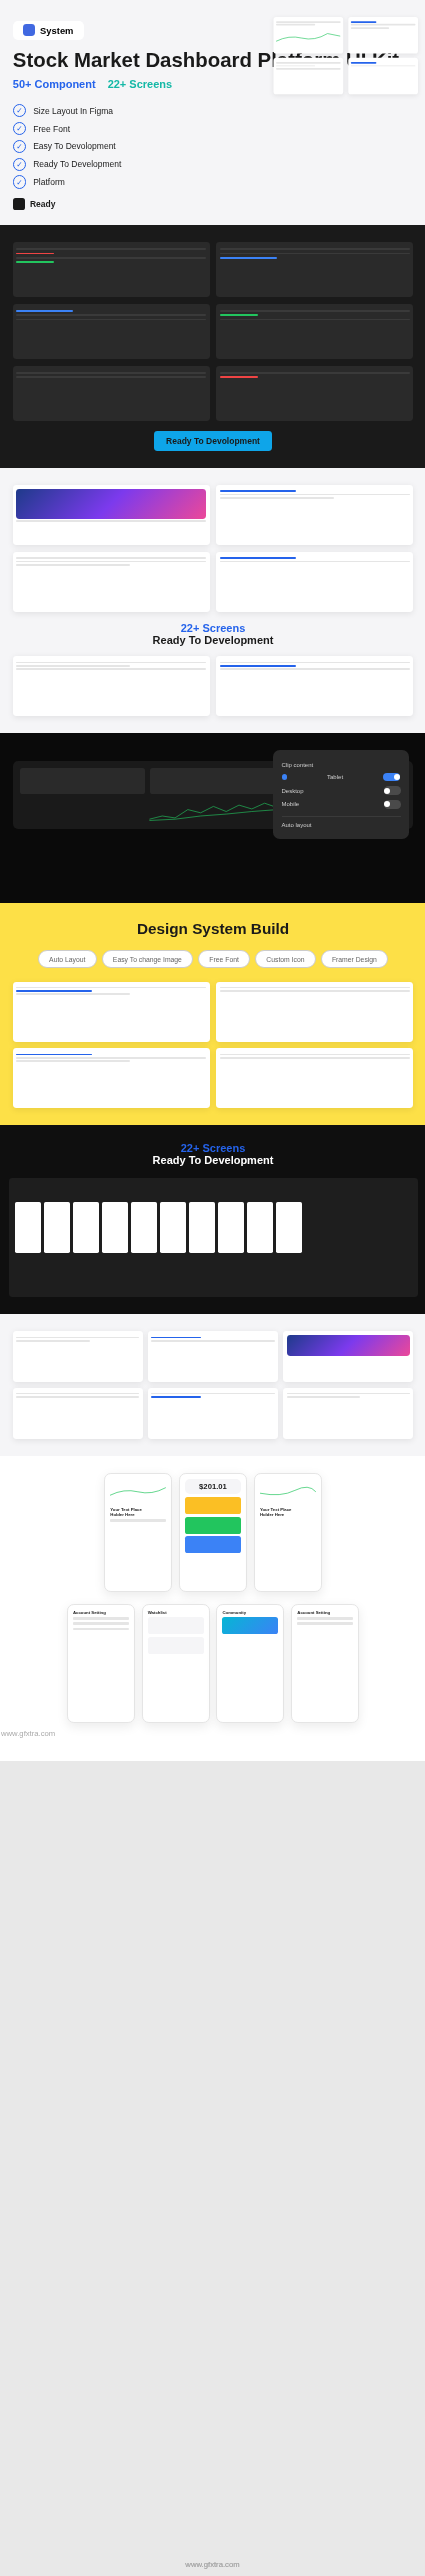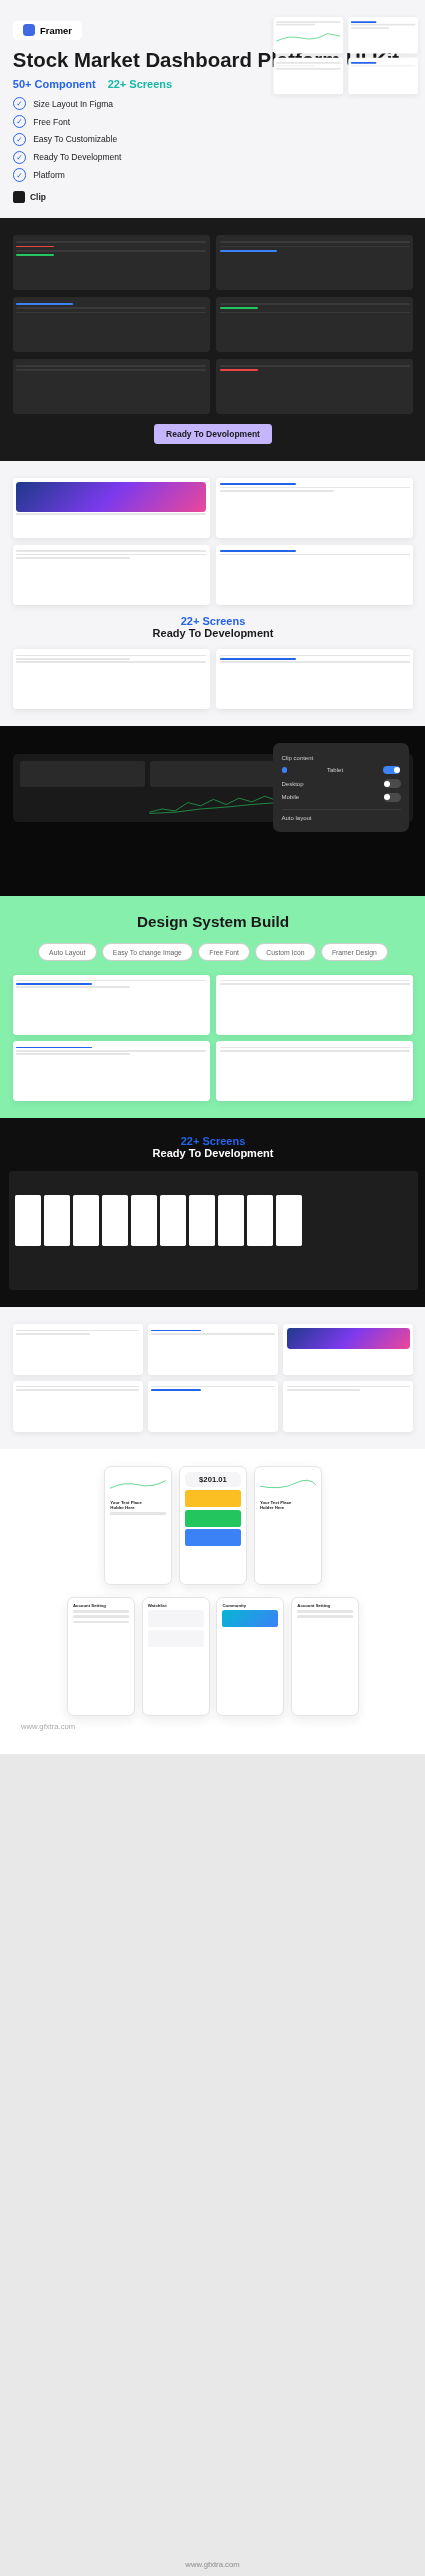--- a/index.html
+++ b/index.html
@@ -2,21 +2,21 @@
 <html style="font-size:13.6px"><head>
 <meta charset="utf-8">
 <style>
 *{margin:0;padding:0;box-sizing:border-box;font-family:-apple-system,BlinkMacSystemFont,'Segoe UI',sans-serif}
 body{background:#e8e8e8;width:426px}
 .section{padding:17px 12.8px;position:relative}
 .hero{background:#f5f5f7;padding:21px 12.8px 12.8px}
 .logo{display:inline-flex;align-items:center;gap:5.1px;background:#fff;padding:3.4px 10.2px;border-radius:5.1px;font-size:9.4px;font-weight:600}
 .logo-dot{width:12px;height:12px;background:#4169e1;border-radius:3.4px}
 .hero h1{font-size:20.4px;font-weight:800;line-height:1.2;margin:8.5px 0 5.1px;color:#1a1a1a}
-.stats{display:flex;gap:12px;margin-bottom:7px}
+.stats{display:flex;gap:12px;margin-bottom:14px}
 .stat{font-size:11px;font-weight:700}
 .stat.blue{color:#2563eb}
 .stat.teal{color:#14b8a6}
 .features{list-style:none;margin-bottom:8.5px}
 .features li{display:flex;align-items:center;gap:6.8px;font-size:8.5px;font-weight:500;margin-bottom:4.3px;color:#1a1a1a}
 .check{width:13.6px;height:13.6px;border:1.3px solid #2563eb;border-radius:50%;display:flex;align-items:center;justify-content:center;color:#2563eb;font-size:7.7px}
 .figma{display:inline-flex;align-items:center;gap:5.1px;font-size:8.5px;font-weight:600;color:#1a1a1a}
 .figma-icon{width:12px;height:12px;background:#1a1a1a;border-radius:2.6px}
 .mock-grid{position:absolute;right:8.5px;top:17px;width:170px;display:grid;grid-template-columns:1fr 1fr;gap:5.1px;transform:scale(0.85);transform-origin:top right}
 .mock{background:#fff;border-radius:3.4px;height:43px;box-shadow:0 1.7px 6.8px rgba(0,0,0,0.08);padding:3.4px;font-size:3.4px;overflow:hidden}
@@ -24,21 +24,21 @@
 .mock-line.blue{background:#2563eb;width:40%}
 .mock-line.short{width:60%}
 .dark-section{background:#1a1a1a;padding:17px 12.8px}
 .dark-grid{display:grid;grid-template-columns:1fr 1fr;gap:6.8px}
 .dark-mock{background:#2a2a2a;border-radius:3.4px;height:55px;padding:3.4px;position:relative}
 .dark-mock .dl{height:1.7px;background:#3a3a3a;margin:2.6px 0;border-radius:0.9px}
 .dark-mock .dl.red{background:#ef4444;width:20%}
 .dark-mock .dl.green{background:#22c55e;width:20%}
 .dark-mock .dl.blue{background:#3b82f6;width:30%}
 .badge-dev{display:inline-block;background:#fff;color:#1a1a1a;font-size:8.5px;font-weight:700;padding:5.1px 12px;border-radius:3.4px;margin-top:10.2px}
-.dark-section .badge-dev{background:#c4b5fd}
+.dark-section .badge-dev{background:#0ea5e9}
 .light-section{background:#f5f5f7;padding:17px 12.8px}
 .light-grid{display:grid;grid-template-columns:1fr 1fr;gap:6.8px}
 .light-title{text-align:center;margin:10.2px 0}
 .light-title .blue-t{color:#2563eb;font-size:11px;font-weight:700}
 .light-title .sub{color:#1a1a1a;font-size:11px;font-weight:700}
 .grad-img{height:51px;background:linear-gradient(135deg,#1e3a8a,#7c3aed,#ec4899);border-radius:3.4px}
 .figma-dark{background:#0a0a0a;padding:21px 12.8px;position:relative;min-height:170px}
 .figma-panel{position:absolute;right:17px;top:17px;width:136px;background:#2a2a2a;border-radius:6.8px;padding:8.5px;color:#ccc;font-size:6px}
 .panel-row{display:flex;justify-content:space-between;align-items:center;padding:2.6px 0}
 .panel-row .dot{width:5.1px;height:5.1px;background:#3b82f6;border-radius:50%}
@@ -50,73 +50,73 @@
 .chart-cards{display:flex;gap:5.1px;margin-bottom:6.8px}
 .chart-card{background:#2a2a2a;height:25.6px;flex:1;border-radius:2.6px}
 .design-title{text-align:center;font-size:15.3px;font-weight:800;color:#1a1a1a;margin-bottom:12px}
 .pills{display:flex;flex-wrap:wrap;gap:5.1px;justify-content:center;margin-bottom:13.6px}
 .pill{border:0.9px solid #ccc;border-radius:17px;padding:4.3px 10.2px;font-size:6.8px;color:#666;background:#fff}
 .editor-section{background:#0f0f0f;padding:17px 8.5px;min-height:170px}
 .editor-title{text-align:center;margin-bottom:12px}
 .editor-window{background:#1e1e1e;border-radius:3.4px;padding:6.8px;height:119px;position:relative;overflow:hidden}
 .editor-artboards{display:flex;gap:3.4px;padding-top:17px}
 .artboard{width:25.6px;height:51px;background:#fff;border-radius:1.7px;flex-shrink:0}
-.responsive-section{background:#fff;padding:17px 21px}
+.responsive-section{background:#fff;padding:17px 1px}
 .phone-row{display:flex;gap:6.8px;justify-content:center;margin-bottom:12px}
 .phone{width:68px;height:119px;background:#fff;border:0.9px solid #e5e5e5;border-radius:6.8px;padding:5.1px;box-shadow:0 3.4px 10.2px rgba(0,0,0,0.08);font-size:4.3px}
 .phone-content{height:100%;display:flex;flex-direction:column;gap:2.6px}
 .ph-line{height:2.6px;background:#e5e5e5;border-radius:0.9px}
 .ph-line.dark{background:#1a1a1a;width:70%}
 .ph-box{height:17px;background:#f5f5f7;border-radius:2.6px}
 .ph-box.grad{background:linear-gradient(135deg,#06b6d4,#3b82f6)}
 .responsive-badge{display:inline-block;background:#fff;border:0.9px solid #ddd;font-size:8.5px;font-weight:700;padding:5.1px 12px;border-radius:3.4px;box-shadow:0 1.7px 6.8px rgba(0,0,0,0.08)}
 .watermark{position:absolute;bottom:6.8px;left:50%;transform:translateX(-50%);font-size:7.7px;color:#aaa;font-weight:500;z-index:10}
 .center{text-align:center}
 .chart-svg{width:100%;height:25.6px}
 .chart-svg path{fill:none;stroke:#22c55e;stroke-width:1}
 .price-tag{background:#f5f5f7;border-radius:5.1px;padding:6.8px;text-align:center;font-size:12px;font-weight:800;color:#1a1a1a}
 </style>
 </head>
 <body>
 
 <div class="section hero">
   <div class="logo">
     <span class="logo-dot"></span>
-    <span>Framer</span>
+    <span>System</span>
   </div>
   <h1>Stock Market Dashboard Platform UI Kit</h1>
   <div class="stats">
     <span class="stat blue">50+ Component</span>
     <span class="stat teal">22+ Screens</span>
   </div>
   <ul class="features">
     <li>
         <span class="check">✓</span>
         <span>Size Layout In Figma</span>
       </li>
     <li>
         <span class="check">✓</span>
         <span>Free Font</span>
       </li>
     <li>
         <span class="check">✓</span>
-        <span>Easy To Customizable</span>
+        <span>Easy To Devolopment</span>
       </li>
     <li>
         <span class="check">✓</span>
         <span>Ready To Development</span>
       </li>
     <li>
         <span class="check">✓</span>
         <span>Platform</span>
       </li>
   </ul>
   <div class="figma">
     <span class="figma-icon"></span>
-    <span>Clip</span>
+    <span>Ready</span>
   </div>
   <div class="mock-grid">
     <div class="mock"><div class="mock-line"></div><div class="mock-line short"></div><svg class="chart-svg" viewBox="0 0 100 30">
           <path d="M0,20 Q20,10 40,15 T80,8 L100,12"></path>
         </svg></div>
     <div class="mock">
         <div class="mock-line blue"></div>
         <div class="mock-line"></div>
         <div class="mock-line short"></div>
       </div>
@@ -235,21 +235,21 @@
     <div class="panel-row">
         <span>Mobile</span>
         <span class="toggle off"></span>
       </div>
     <div class="panel-row" style="margin-top:5.1px;border-top:0.9px solid #3a3a3a;padding-top:5.1px">
         <span>Auto layout</span>
       </div>
   </div>
 </div>
 
-<div class="section" style="background:#86efac">
+<div class="section" style="background:#fde047">
   <div class="design-title">Design System Build</div>
   <div class="pills">
     <span class="pill">Auto Layout</span>
     <span class="pill">Easy To change Image</span>
     <span class="pill">Free Font</span>
     <span class="pill">Custom Icon</span>
     <span class="pill">Framer Design</span>
   </div>
   <div class="light-grid">
     <div class="mock" style="height:60px">

